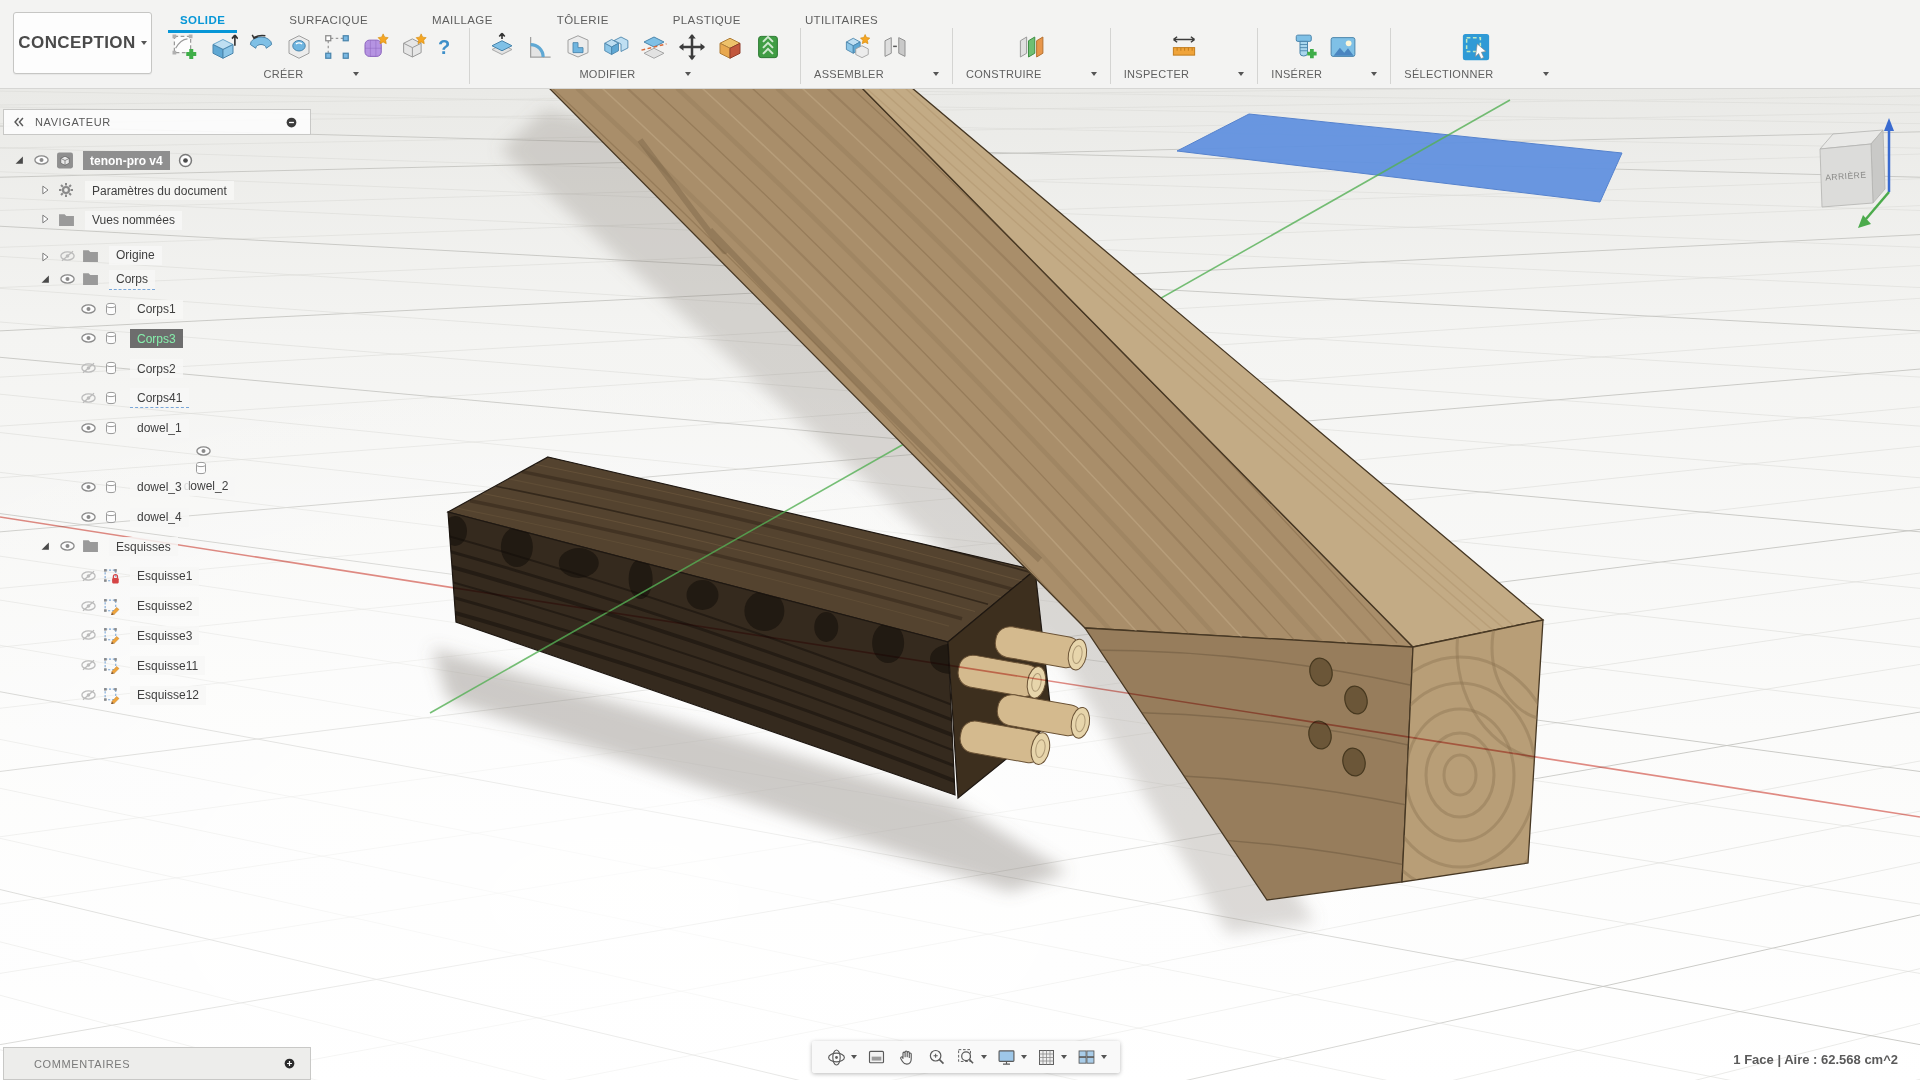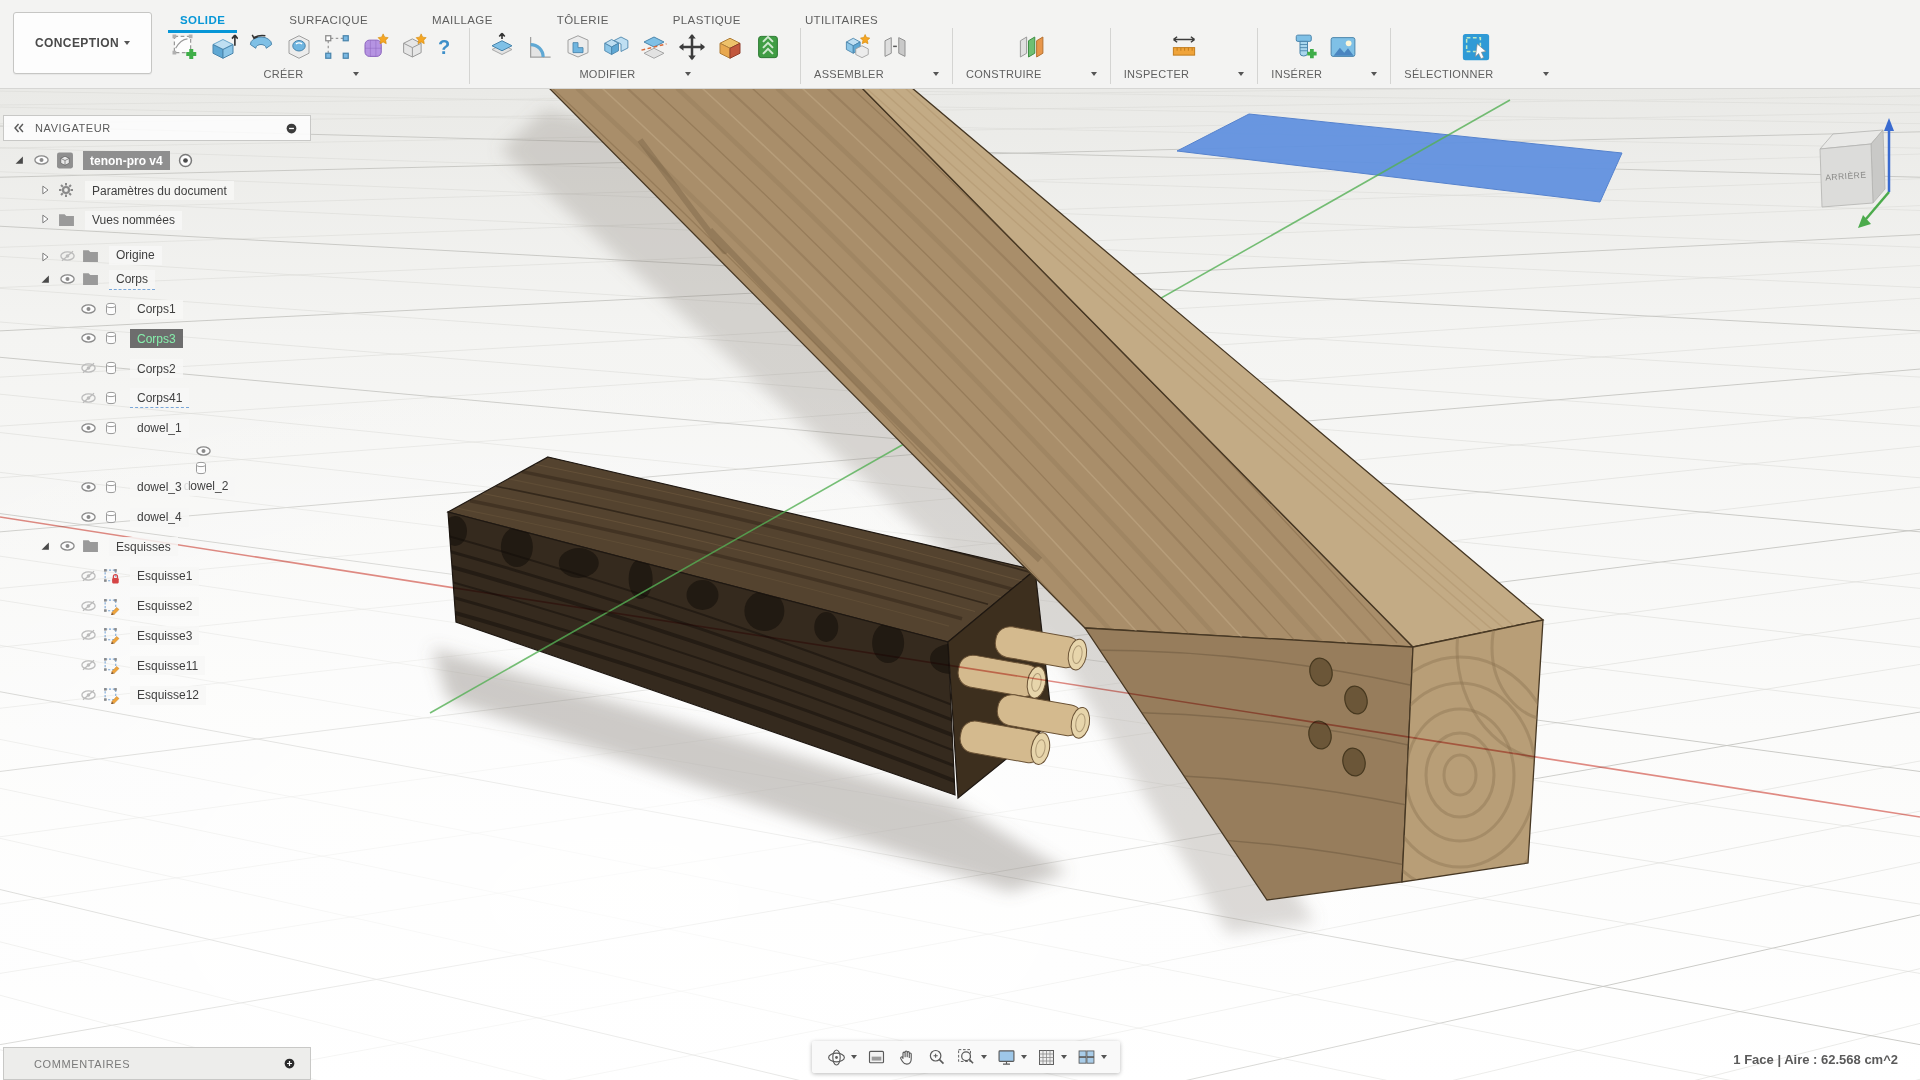--- a/index.html
+++ b/index.html
@@ -3,37 +3,37 @@
 <meta charset="utf-8">
 <style>
   html,body{margin:0;padding:0;}
   .stage{position:relative;width:1920px;height:1080px;overflow:hidden;
          font-family:"Liberation Sans",sans-serif;background:#fff;user-select:none;}
   
   .toolbar{position:absolute;left:0;top:0;width:1920px;height:88px;background:#f3f3f2;
            border-bottom:1px solid #d6d6d4;z-index:10;}
   .workspace-btn{position:absolute;left:13px;top:12px;width:137px;height:60px;background:#fdfdfd;
            border:1px solid #c6c6c4;border-radius:3px;display:flex;align-items:center;justify-content:center;
-           font-size:12px;font-weight:bold;color:#4a4a4a;letter-spacing:.4px;box-shadow:0 1px 1px rgba(0,0,0,.05);}
+           font-size:17px;font-weight:bold;color:#4a4a4a;letter-spacing:.4px;box-shadow:0 1px 1px rgba(0,0,0,.05);}
   .tabs-row{position:absolute;left:168px;top:0;height:26px;display:flex;gap:40px;align-items:center;margin-top:7px;}
   .tab{position:relative;height:26px;display:flex;align-items:center;padding:0 12px;
        font-size:11.5px;letter-spacing:.4px;color:#5f5f5f;cursor:default;}
   .tab.active{color:var(--accent);font-weight:bold;}
   .tab.active::after{content:"";position:absolute;left:0;right:0;bottom:0;height:3.5px;background:var(--accent);}
   .ribbon-row{position:absolute;left:166px;top:26px;height:62px;display:flex;align-items:flex-start;}
   .ribbon-group{display:flex;flex-direction:column;align-items:center;}
   .ribbon-icons{display:flex;align-items:center;height:42px;}
   .ricon{width:38px;height:40px;display:flex;align-items:center;justify-content:center;border-radius:2px;}
   .ricon.small{width:24px;}
   .group-label{display:flex;align-items:center;font-size:11px;color:#5f5f5f;letter-spacing:.3px;margin-top:0px;gap:44px;}
   .caret{width:0;height:0;border-left:3.5px solid transparent;border-right:3.5px solid transparent;
          border-top:4.5px solid #555;display:inline-block;margin-left:5px;}
   .rsep{width:1px;height:56px;background:#d4d4d2;margin:2px 13px 0 13px;}
   
-  .nav-header{position:absolute;left:3px;top:115px;width:308px;height:26px;background:rgba(252,252,252,.92);
+  .nav-header{position:absolute;left:3px;top:109px;width:308px;height:26px;background:rgba(252,252,252,.92);
         border:1px solid #c8c8c6;display:flex;align-items:center;z-index:5;box-sizing:border-box;}
   .nav-header .ttl{font-size:11px;color:#5a5a5a;letter-spacing:.6px;margin-left:9px;flex:1;}
   .nav-tree{position:absolute;left:3px;top:146px;width:330px;z-index:5;}
   .nav-row{height:29.7px;display:flex;align-items:center;}
   .exp{width:14px;height:14px;margin-right:5px;flex:none;display:flex;}
   .eye{width:20px;height:17px;margin-right:4px;flex:none;display:flex;}
   .ticon{width:19px;height:17px;margin-right:8px;flex:none;display:flex;}
   .nav-label{font-size:12px;color:#3f3f3f;background:rgba(247,247,246,.85);padding:2.5px 7px;white-space:nowrap;}
   .nav-label.root{background:#8f8f8f;color:#fff;font-weight:bold;}
   .nav-label.sel{background:#6d6d6d;color:#86efac;}

